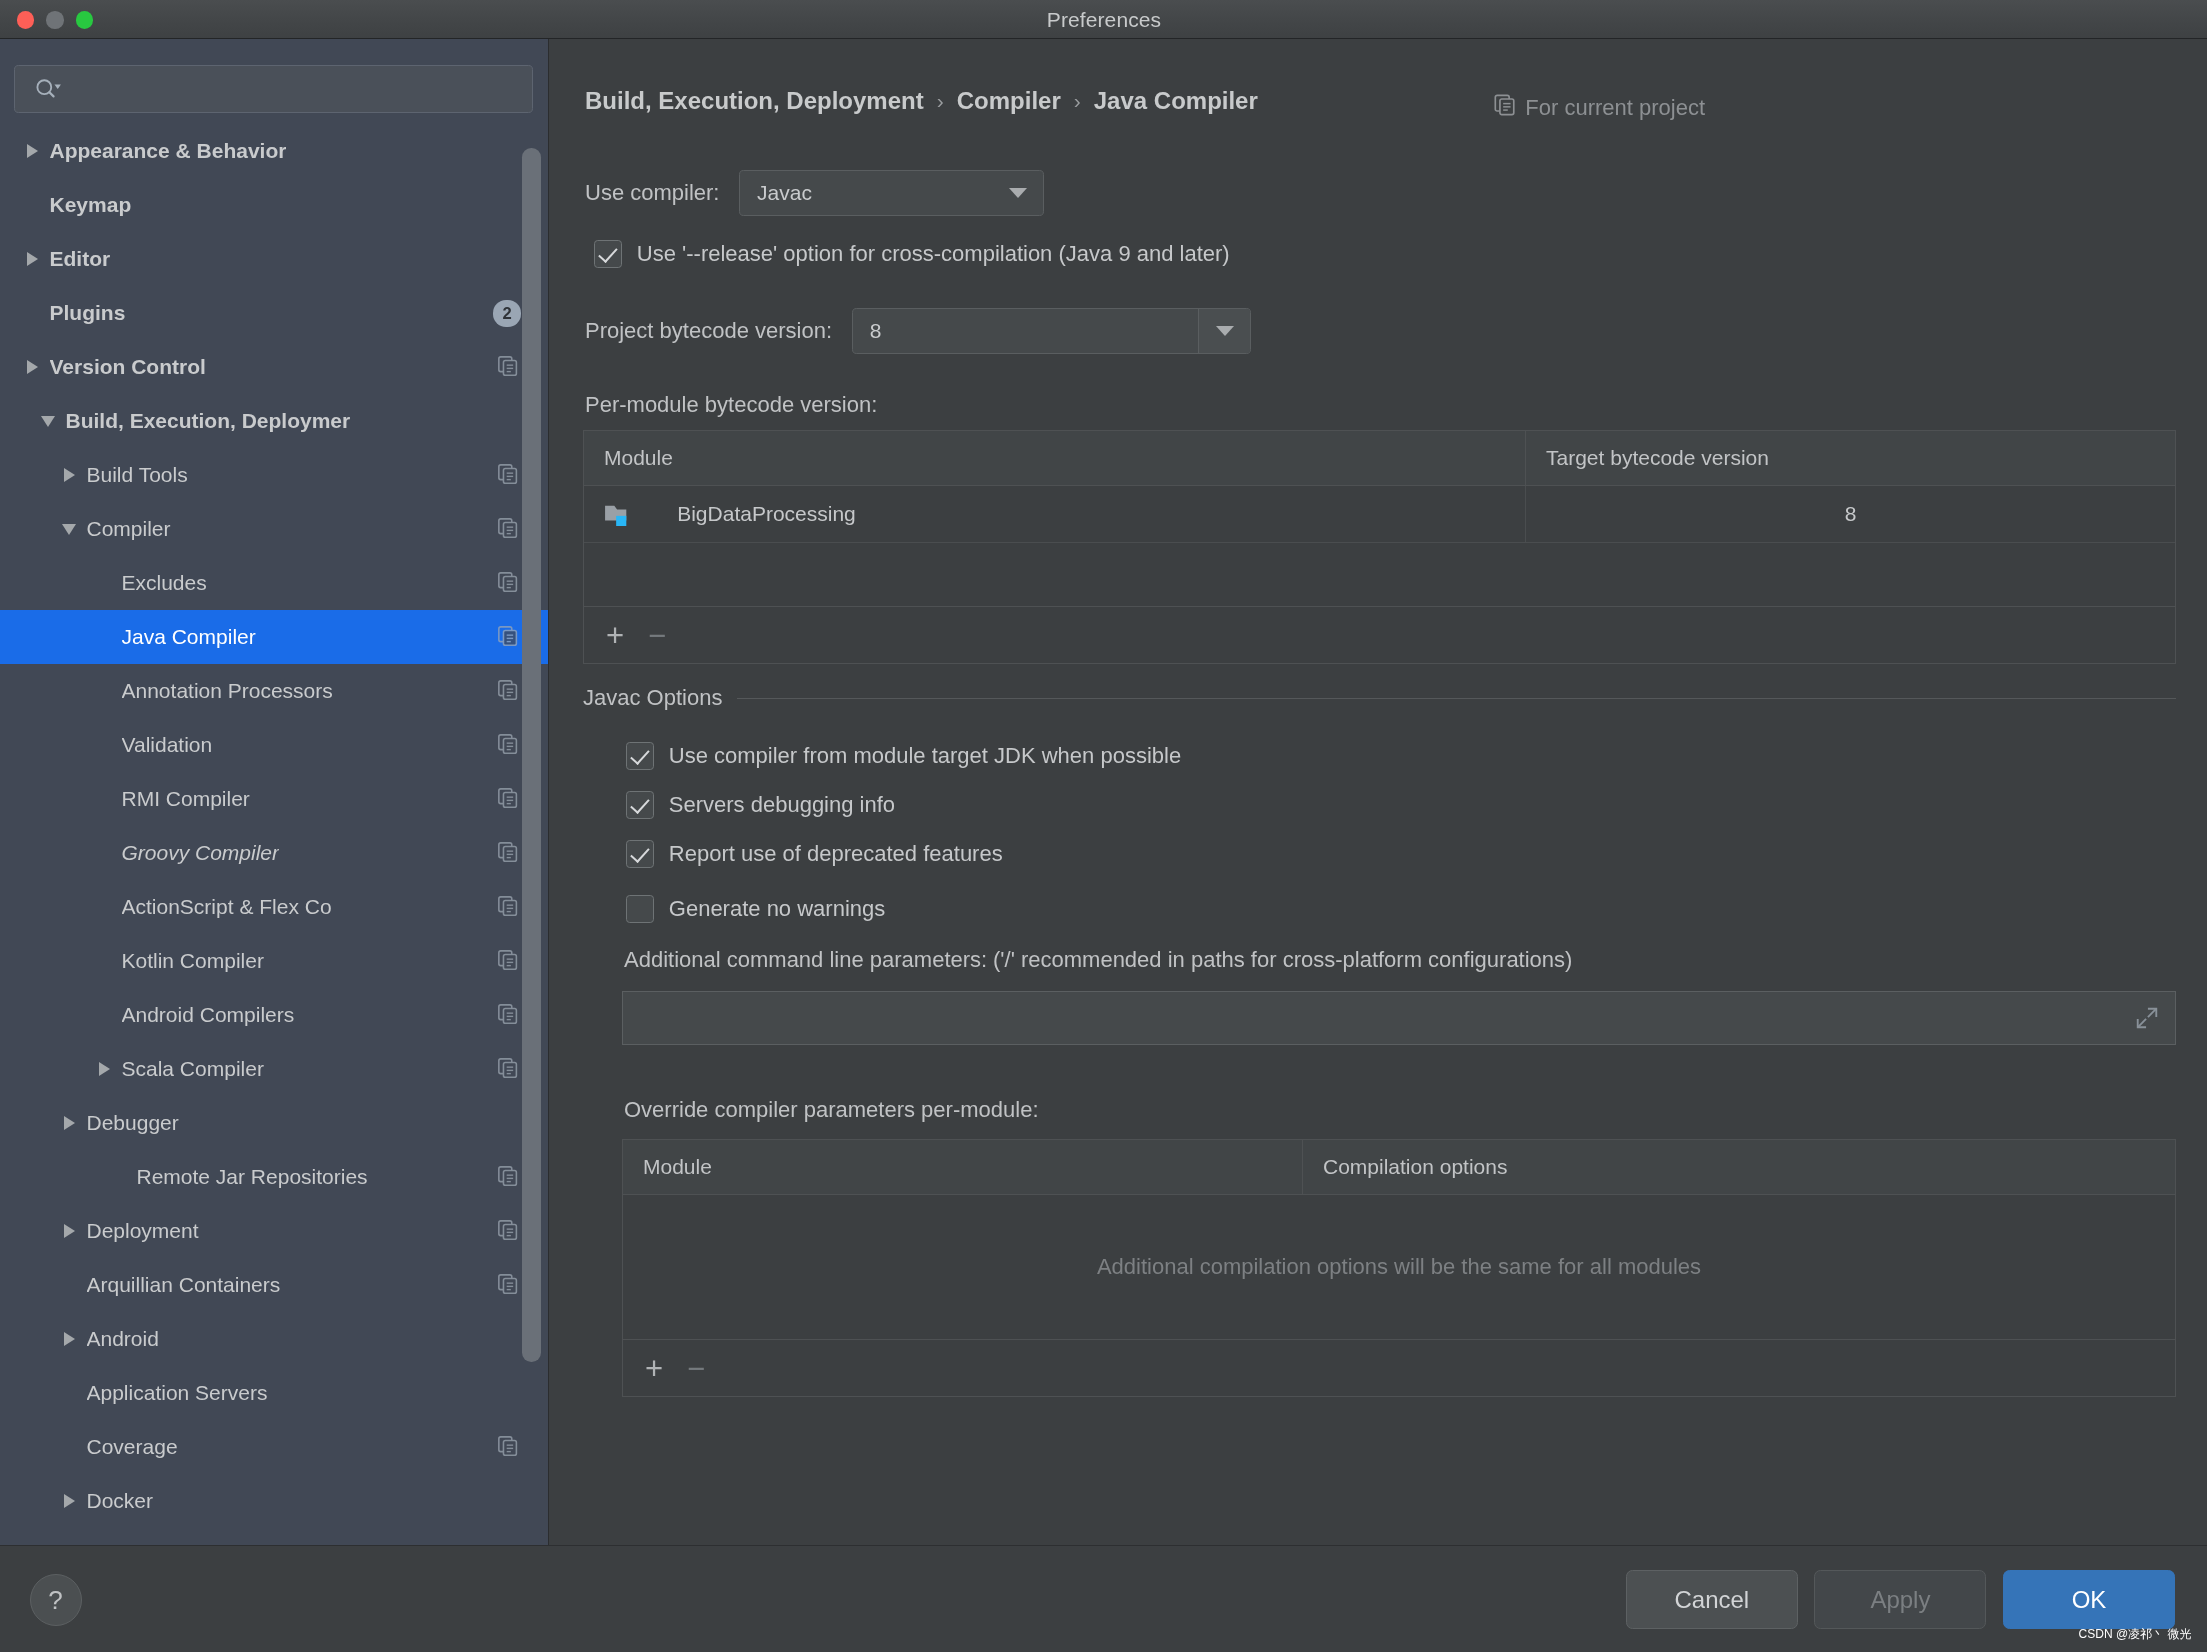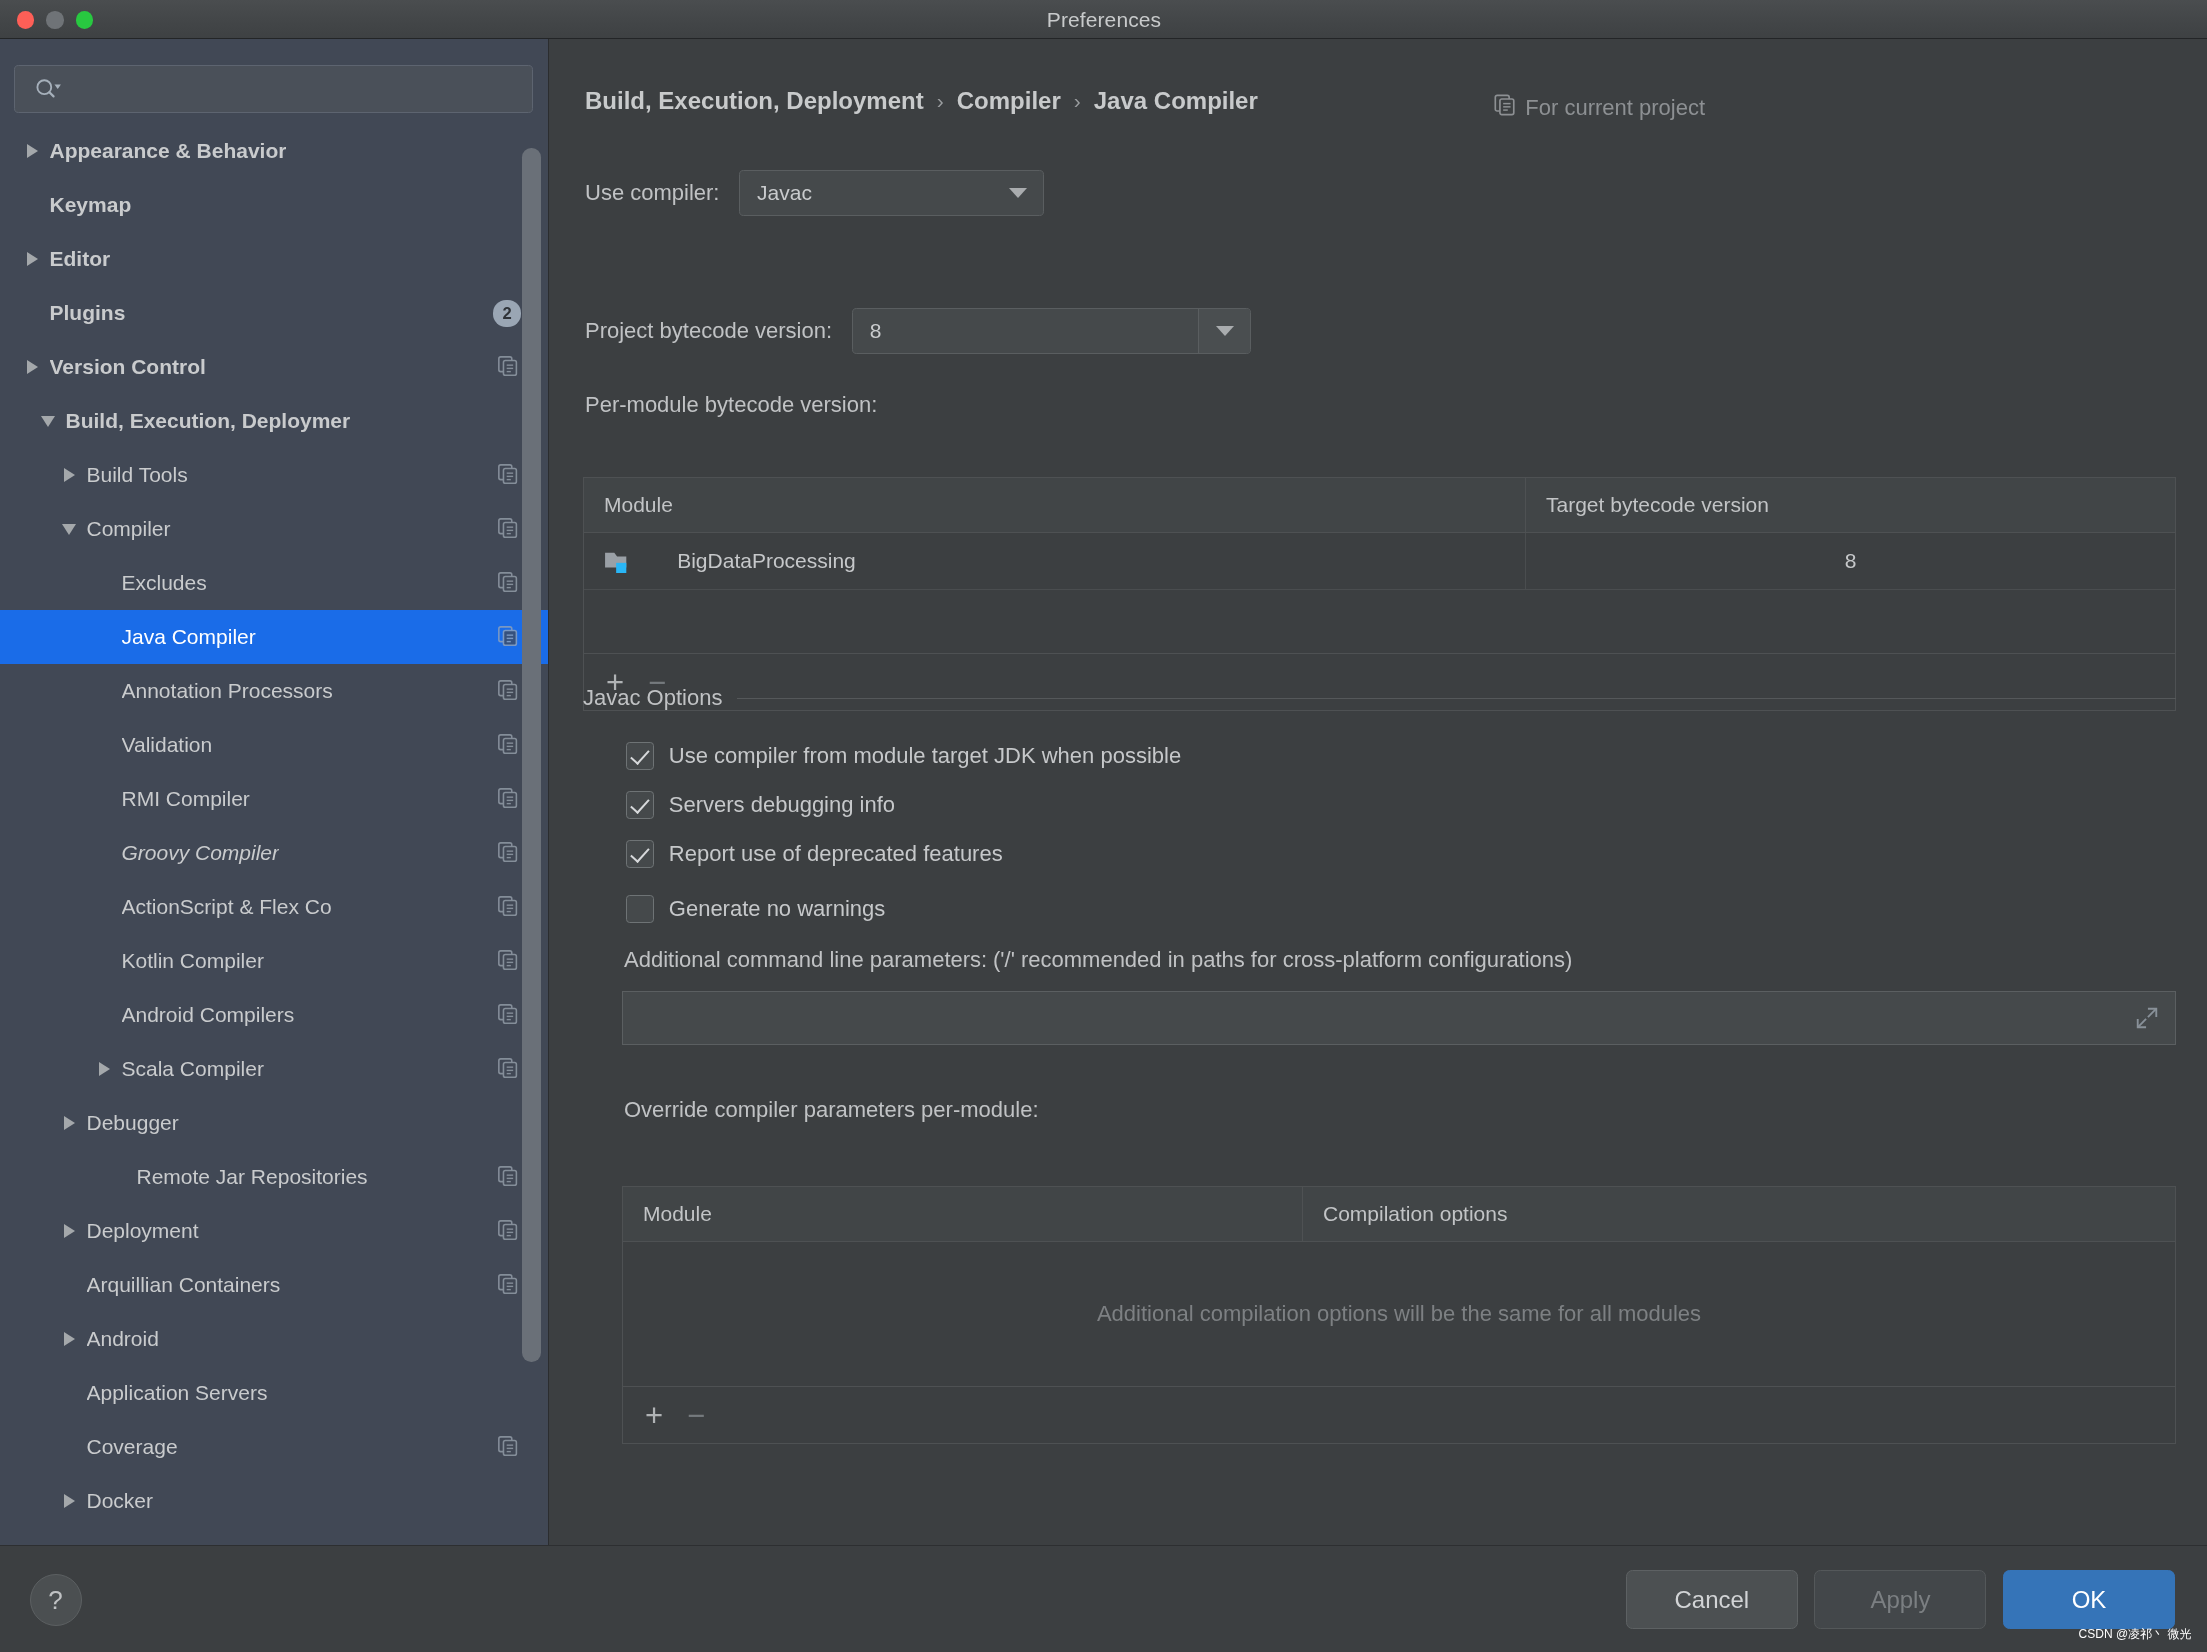--- a/index.html
+++ b/index.html
@@ -131,21 +131,21 @@
     position: relative;
   }
   .chkbox.on::after {
     content: ""; position: absolute; left: 8.3px; top: 2.8px;
     width: 8.3px; height: 15.7px; border: solid #d7d9db;
     border-width: 0 2.8px 2.8px 0; transform: rotate(42deg);
   }
   .chk-label { font-size: 22px; color: #c6c8ca; white-space: nowrap; }
 
   
-  .tbl { position: absolute; border: 0.9px solid #4e5153; background: #3c3f41; margin-top: 47px; }
+  .tbl { position: absolute; border: 0.9px solid #4e5153; background: #3c3f41; }
   .tbl-head { display: flex; height: 55px; background: #414547; border-bottom: 0.9px solid #4e5153; }
   .th {
     font-size: 21px; color: #c2c4c6; display: flex; align-items: center;
     padding-left: 20px; white-space: nowrap; overflow: hidden;
   }
   .th + .th { border-left: 0.9px solid #4e5153; }
   .tbl-body { position: relative; }
   .tr { display: flex; height: 57px; border-bottom: 0.9px solid #4a4d4f; }
   .td { font-size: 21px; color: #c6c8ca; display: flex; align-items: center; padding-left: 20px; }
   .td + .td { border-left: 0.9px solid #4a4d4f; }
@@ -553,20 +553,24 @@
   </div>
 
   <div class="row" style="left:35px; top:131px;">
     <span class="lbl">Use compiler:</span>
     <div class="combo" style="width:305px; margin-left:20px;">
       <span class="val">Javac</span>
       <span class="dd-arrow"></span>
     </div>
   </div>
 
+  <div class="row chk-row" style="left:44px; top:201px;">
+    <span class="chkbox on"></span>
+    <span class="chk-label">Use '--release' option for cross-compilation (Java 9 and later)</span>
+  </div>
 
   <div class="row" style="left:35px; top:269px;">
     <span class="lbl">Project bytecode version:</span>
     <div class="combo split" style="width:399px; margin-left:20px;">
       <span class="val">8</span>
       <span class="dd-btn">
         <span class="dd-arrow"></span>
       </span>
     </div>
   </div>

